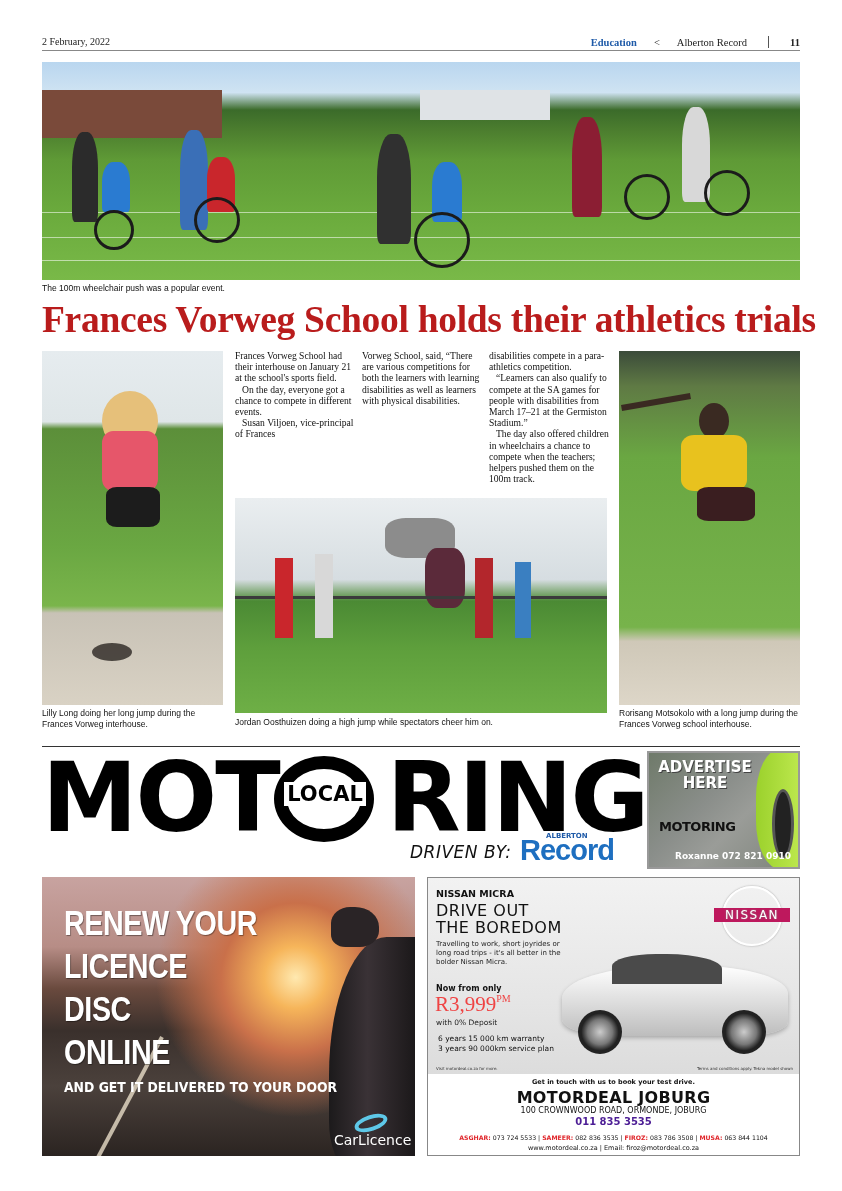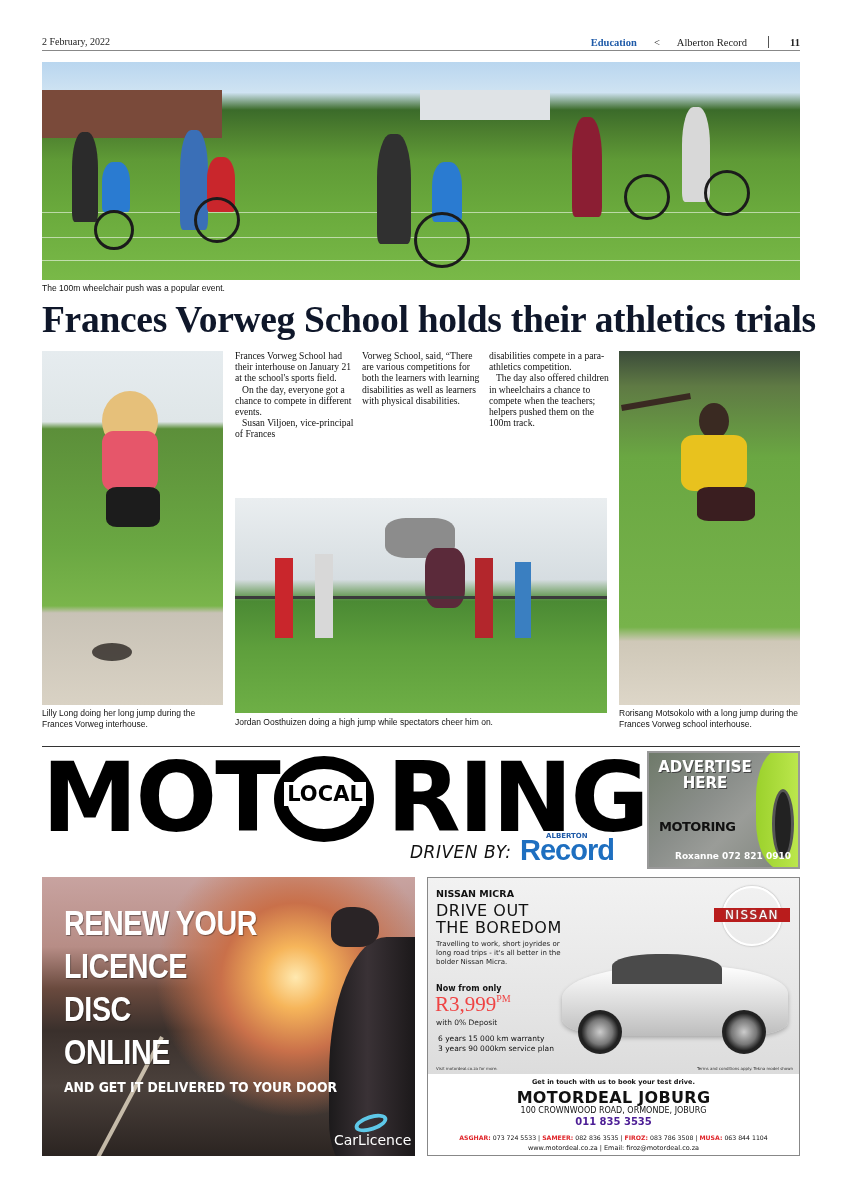--- a/index.html
+++ b/index.html
@@ -38,21 +38,21 @@
   .photo-right {
     left: 619px; top: 351px; width: 181px; height: 354px;
     background: linear-gradient(to bottom, #3b4b3a 0%, #5f7a44 10%, #6aa742 30%, #77b34b 78%, #cfc8b8 82%, #ddd6c8 100%);
   }
   .jumper { position: absolute; }
 
   
   .caption { position: absolute; font-family: "Liberation Sans", sans-serif; font-size: 8.5px; line-height: 10.5px; color: #111; }
 
   
-  .headline { position: absolute; left: 42px; top: 298px; width: 758px; font-family: "Liberation Serif", serif; font-size: 37.5px; line-height: 44px; letter-spacing: -0.3px; color: #0f172a; white-space: nowrap; }
+  .headline { position: absolute; left: 42px; top: 298px; width: 758px; font-family: "Liberation Serif", serif; font-size: 37.5px; line-height: 44px; letter-spacing: -0.3px; color: #b91c1c; white-space: nowrap; }
 
   
   .col { position: absolute; top: 350px; width: 122px; font-family: "Liberation Serif", serif; font-size: 9.6px; line-height: 11.2px; color: #111; }
   .col p { text-indent: 0; }
   .col p.indent { text-indent: 7px; }
 
   
   .rule-mid { position: absolute; left: 42px; top: 746px; width: 758px; height: 1px; background: #333; }
   .motoring { position: absolute; left: 42px; top: 752px; width: 578px; height: 116px; }
   .moto-word { position: absolute; left: 0; top: 0; font-family: "DejaVu Sans", sans-serif; font-weight: bold; font-size: 96px; line-height: 92px; letter-spacing: -2px; color: #000; white-space: nowrap; }
@@ -91,21 +91,21 @@
   .ns-model { position: absolute; left: 8px; top: 10px; font-family: "DejaVu Sans", sans-serif; font-weight: bold; font-size: 9.5px; color: #111; }
   .ns-head { position: absolute; left: 8px; top: 24px; font-family: "DejaVu Sans", sans-serif; font-size: 16px; line-height: 17px; color: #111; letter-spacing: 0.5px; }
   .ns-desc { position: absolute; left: 8px; top: 62px; width: 134px; font-family: "DejaVu Sans", sans-serif; font-size: 7px; line-height: 9px; color: #222; }
   .ns-from { position: absolute; left: 8px; top: 106px; font-family: "DejaVu Sans", sans-serif; font-weight: bold; font-size: 8px; color: #111; }
   .ns-price { position: absolute; left: 7px; top: 114px; font-family: Liberation Serif, serif; font-size: 21px; color: #ef4444; }
   .ns-price sup { font-size: 10px; vertical-align: 9px; }
   .ns-dep { position: absolute; left: 8px; top: 140px; font-family: "DejaVu Sans", sans-serif; font-size: 7.5px; color: #222; }
   .ns-warr { position: absolute; left: 10px; top: 156px; font-family: "DejaVu Sans", sans-serif; font-size: 7.5px; line-height: 10px; color: #111; }
   .ns-badge { position: absolute; left: 286px; top: 8px; width: 76px; height: 64px; }
   .ns-badge .ring { position: absolute; left: 8px; top: 0; width: 60px; height: 60px; border: 2px solid #fff; border-radius: 50%; box-shadow: 0 0 2px #999; }
-  .ns-badge .word { position: absolute; left: 0; top: 22px; width: 76px; text-align: center; font-family: "DejaVu Sans", sans-serif; font-size: 12px; letter-spacing: 1.5px; color: #fff; text-shadow: 0 0 2px #888; background: #b91c1c; }
+  .ns-badge .word { position: absolute; left: 0; top: 22px; width: 76px; text-align: center; font-family: "DejaVu Sans", sans-serif; font-size: 12px; letter-spacing: 1.5px; color: #fff; text-shadow: 0 0 2px #888; background: #be185d; }
   .ns-car { position: absolute; left: 124px; top: 68px; width: 244px; height: 112px; }
   .ns-car .body { position: absolute; left: 10px; top: 20px; width: 226px; height: 70px; border-radius: 46% 40% 20% 24%; background: linear-gradient(to bottom, #ffffff, #d8d8d8 60%, #bdbdbd); box-shadow: 0 2px 4px rgba(0,0,0,0.25); }
   .ns-car .glass { position: absolute; left: 60px; top: 8px; width: 110px; height: 30px; border-radius: 40% 50% 0 0; background: #4a4a4a; }
   .ns-car .w1, .ns-car .w2 { position: absolute; top: 64px; width: 44px; height: 44px; border-radius: 50%; background: radial-gradient(circle, #ccc 0%, #777 40%, #222 60%); }
   .ns-car .w1 { left: 26px; } .ns-car .w2 { left: 170px; }
   .ns-fine-l { position: absolute; left: 8px; top: 188px; font-family: "DejaVu Sans", sans-serif; font-size: 4px; color: #333; }
   .ns-fine-r { position: absolute; right: 6px; top: 188px; font-family: "DejaVu Sans", sans-serif; font-size: 4px; color: #333; }
   .ns-book { position: absolute; left: 0; width: 100%; top: 200px; text-align: center; font-family: "DejaVu Sans", sans-serif; font-weight: bold; font-size: 6.5px; color: #111; }
   .ns-dealer { position: absolute; left: 0; width: 100%; top: 210px; text-align: center; font-family: "DejaVu Sans", sans-serif; font-weight: bold; font-size: 16px; color: #111; letter-spacing: 0.3px; }
   .ns-addr { position: absolute; left: 0; width: 100%; top: 228px; text-align: center; font-family: "DejaVu Sans", sans-serif; font-size: 8px; color: #111; }
@@ -164,20 +164,21 @@
 <div class="col" style="left:235px;">
   <p>Frances Vorweg School had their interhouse on January 21 at the school's sports field.</p>
   <p class="indent">On the day, everyone got a chance to compete in different events.</p>
   <p class="indent">Susan Viljoen, vice-principal of Frances</p>
 </div>
 <div class="col" style="left:362px;">
   <p>Vorweg School, said, “There are various competitions for both the learners with learning disabilities as well as learners with physical disabilities.</p>
 </div>
 <div class="col" style="left:489px;">
   <p>disabilities compete in a para-athletics competition.</p>
+  <p class="indent">“Learners can also qualify to compete at the SA games for people with disabilities from March 17–21 at the Germiston Stadium.”</p>
   <p class="indent">The day also offered children in wheelchairs a chance to compete when the teachers; helpers pushed them on the 100m track.</p>
 </div>
 
 <div class="photo photo-mid">
   <div class="jumper" style="left:150px;top:20px;width:70px;height:40px;border-radius:30%;background:#8c8c8c;"></div>
   <div class="jumper" style="left:190px;top:50px;width:40px;height:60px;border-radius:30%;background:#5b2a3a;"></div>
   <div class="jumper" style="left:0;top:98px;width:372px;height:3px;background:#3b3b3b;"></div>
   <div class="jumper" style="left:40px;top:60px;width:18px;height:80px;background:#c9262c;"></div>
   <div class="jumper" style="left:80px;top:56px;width:18px;height:84px;background:#d8d8d8;"></div>
   <div class="jumper" style="left:240px;top:60px;width:18px;height:80px;background:#b3262c;"></div>

